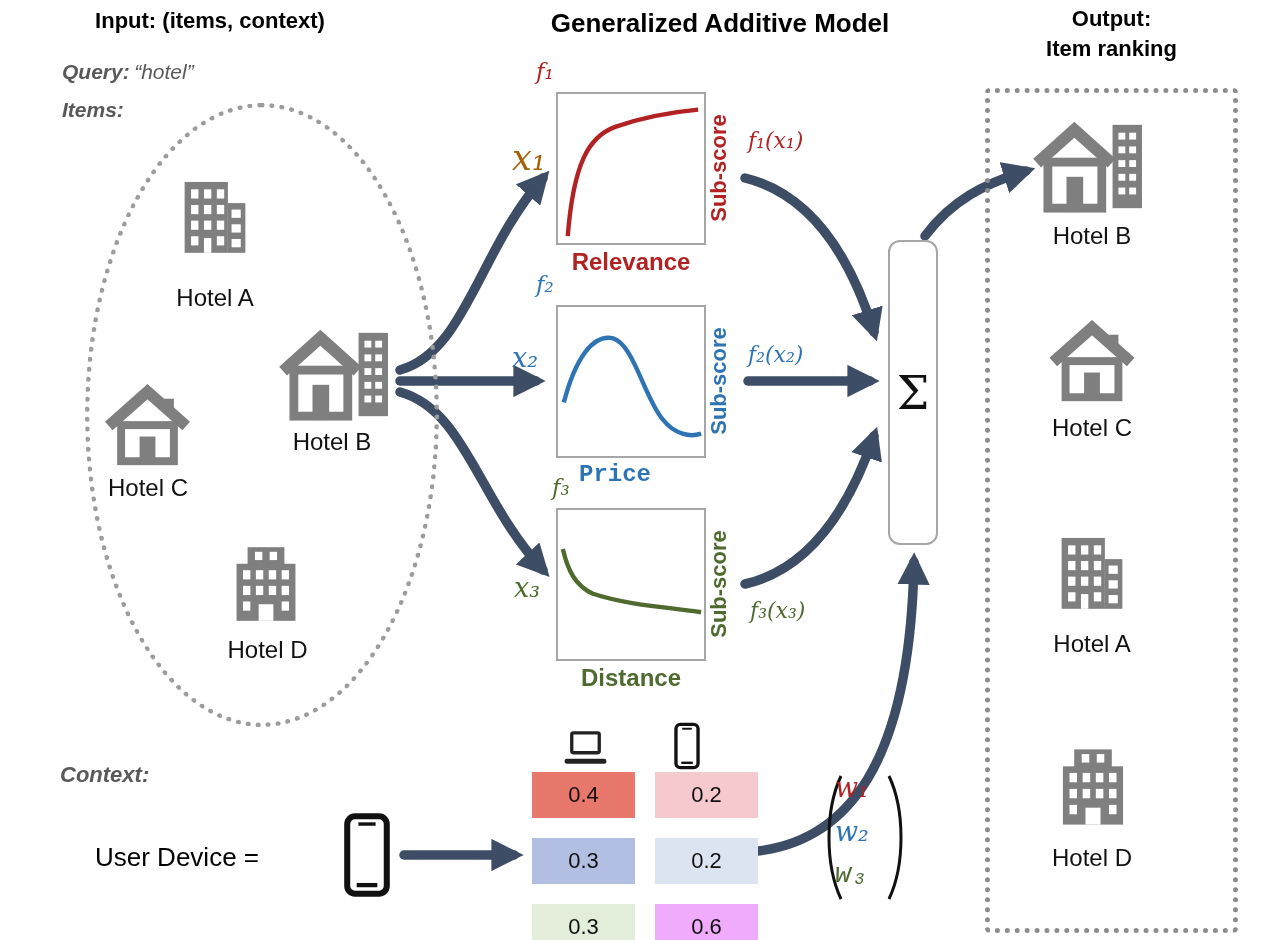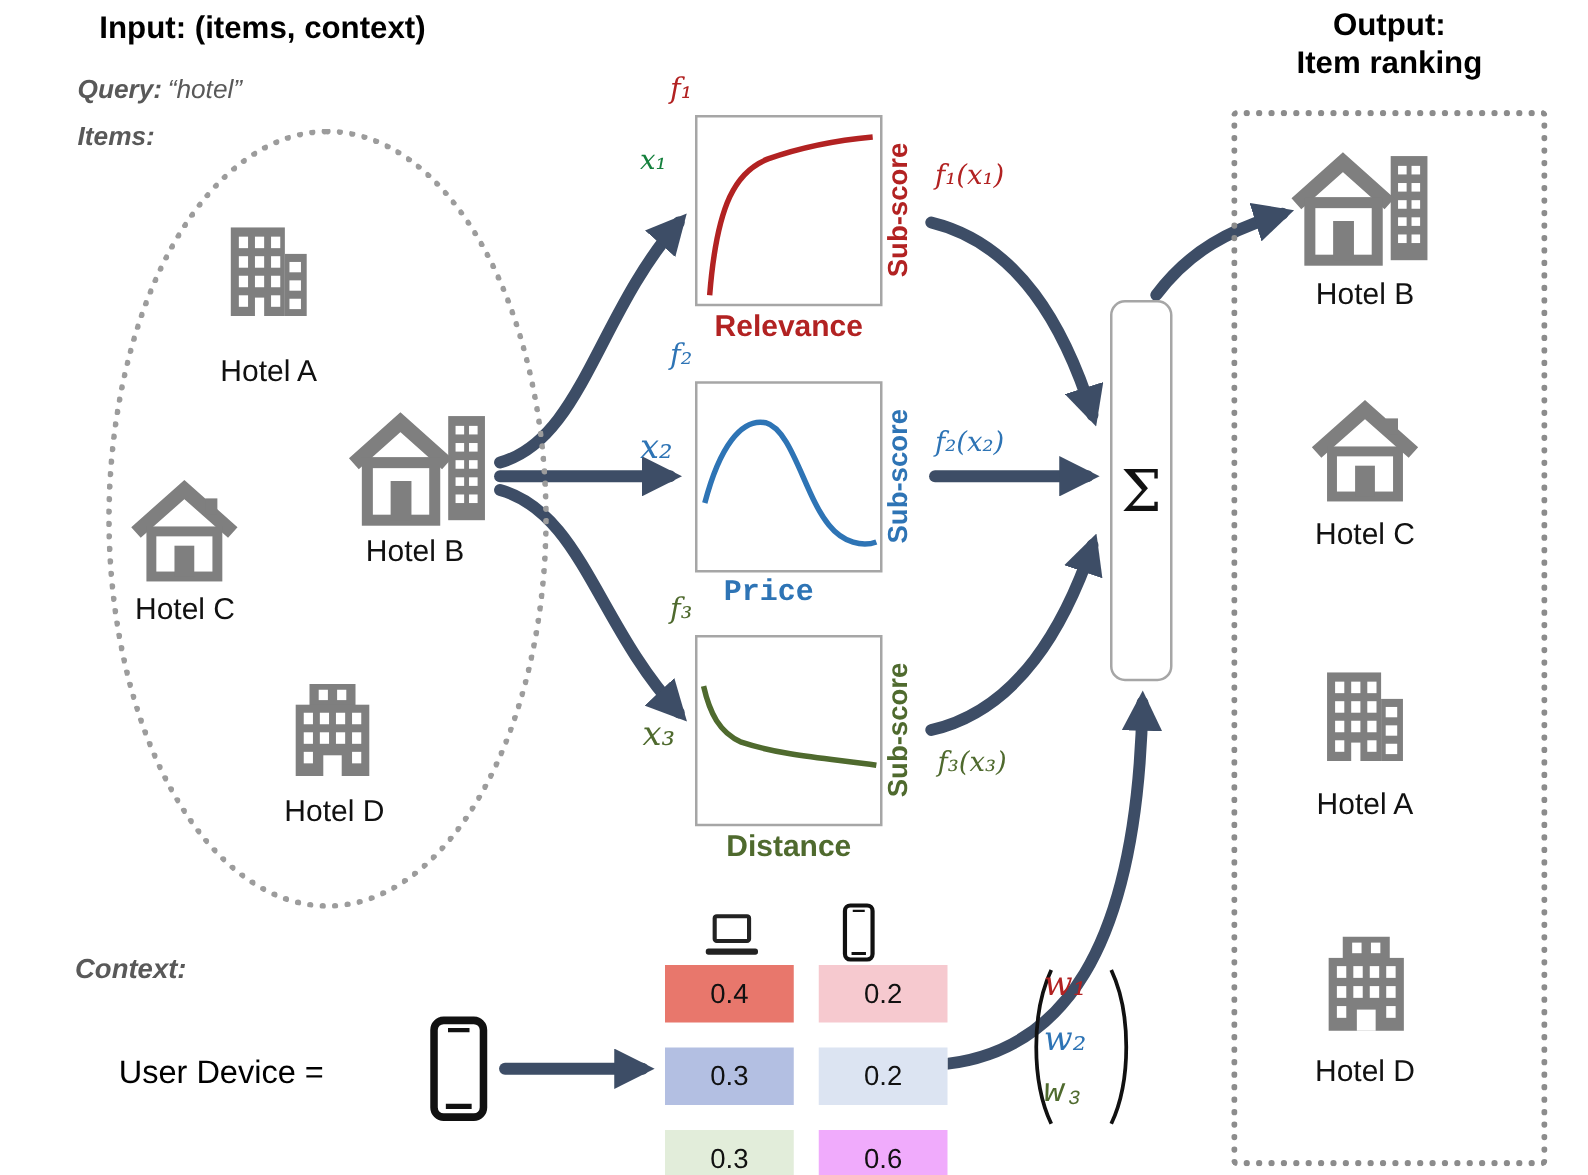--- a/index.html
+++ b/index.html
@@ -1,20 +1,20 @@
 <!DOCTYPE html>
 <html><head>
 <meta charset="utf-8">
 <style>
   *{margin:0;padding:0;box-sizing:border-box}
   body{background:#fff;font-family:"Liberation Sans",sans-serif}
   .canvas{position:relative;width:1270px;height:940px;background:#fff;overflow:hidden}
   .abs{position:absolute;z-index:2}
   .overlay{position:absolute;left:0;top:0;z-index:1;pointer-events:none}
-  .sec-title{font-weight:bold;font-size:25px;color:#000;text-align:center;white-space:nowrap}
+  .sec-title{font-weight:bold;font-size:22px;color:#000;text-align:center;white-space:nowrap}
   .meta{font-size:21px;font-style:italic;font-weight:bold;color:#595959}
   .meta-val{font-size:21px;font-style:italic;font-weight:normal;color:#595959}
   .hotel-label{font-size:24px;color:#111;text-align:center;white-space:nowrap}
   .math{font-family:"DejaVu Serif",serif;font-style:italic;white-space:nowrap}
   .ellipse{border:5px dotted #9C9C9C;border-radius:50%;background:transparent}
   .plot-box{border:2px solid #A6A6A6;background:#fff}
   .axis-x{font-size:24px;font-weight:600;text-align:center}
   .ylabel{font-size:22px;font-weight:600;transform:rotate(-90deg);text-align:center;white-space:nowrap;width:153px;height:26px;line-height:26px}
   .sigma-box{border:2.5px solid #A6A6A6;border-radius:12px;background:#fff;display:flex;align-items:center;justify-content:center}
   .sigma{font-family:"DejaVu Serif",serif;font-size:46px;color:#111}
@@ -156,44 +156,45 @@
       <use href="#sym-building-d"></use>
     </svg>
   <div class="abs hotel-label" style="left:205px;top:636px;width:125px">Hotel D</div>
 
   <div class="abs meta" style="left:60px;top:762px;font-size:22px">Context:</div>
   <div class="abs device-label" style="left:95px;top:842px">User Device =</div>
   <svg class="abs icon-black" style="left:338px;top:812px" width="58" height="86">
       <use href="#sym-phone"></use>
     </svg>
 
+  <div class="abs sec-title" style="left:520px;top:8px;width:400px;font-size:26px">Generalized Additive Model</div>
 
   <div class="abs math" style="left: 536px; top: 58px; font-size: 23px; color: rgb(178, 34, 34);">f₁</div>
   <div class="abs plot-box" style="left:556px;top:92px;width:150px;height:153px">
     <svg width="146" height="149" viewBox="0 0 150 153">
       <path d="M 10 146 C 16 70 32 44 58 34 C 92 22 122 18 144 16" fill="none" stroke-width="4.5" stroke="#B22222"></path>
     </svg>
   </div>
   <div class="abs ylabel" style="left: 642px; top: 155px; color: rgb(178, 34, 34);">Sub-score</div>
   <div class="abs axis-x" style="left: 556px; top: 248px; width: 150px; color: rgb(178, 34, 34);">Relevance</div>
-  <div class="abs math" style="left: 512px; top: 116px; font-size: 22px; color: #15803d;">x₁</div>
+  <div class="abs math" style="left: 512px; top: 138px; font-size: 35px; color: #a16207;">x₁</div>
   <div class="abs math" style="left: 748px; top: 128px; font-size: 22px; color: rgb(178, 34, 34);">f₁(x₁)</div>
 
   <div class="abs math" style="left: 536px; top: 271px; font-size: 23px; color: rgb(46, 116, 181);">f₂</div>
   <div class="abs plot-box" style="left:556px;top:305px;width:150px;height:153px">
     <svg width="146" height="149" viewBox="0 0 150 153">
       <path d="M 6 98 C 18 52 36 28 56 32 C 78 38 88 92 108 116 C 120 131 136 134 147 130" fill="none" stroke-width="4.5" stroke="#2E74B5"></path>
     </svg>
   </div>
   <div class="abs ylabel" style="left: 642px; top: 368px; color: rgb(46, 116, 181);">Sub-score</div>
   <div class="abs axis-x" style="left: 540px; top: 461px; width: 150px; color: rgb(46, 116, 181); font-family: Liberation Mono, monospace;">Price</div>
   <div class="abs math" style="left: 512px; top: 342px; font-size: 27px; color: rgb(46, 116, 181);">x₂</div>
   <div class="abs math" style="left: 748px; top: 342px; font-size: 22px; color: rgb(46, 116, 181);">f₂(x₂)</div>
 
-  <div class="abs math" style="left: 536px; top: 474px; font-size: 23px; color: rgb(79, 106, 46);">f₃</div>
+  <div class="abs math" style="left: 552px; top: 474px; font-size: 23px; color: rgb(79, 106, 46);">f₃</div>
   <div class="abs plot-box" style="left:556px;top:508px;width:150px;height:153px">
     <svg width="146" height="149" viewBox="0 0 150 153">
       <path d="M 5 40 C 10 62 18 78 36 86 C 72 98 116 100 147 105" fill="none" stroke-width="4.5" stroke="#4F6A2E"></path>
     </svg>
   </div>
   <div class="abs ylabel" style="left: 642px; top: 571px; color: rgb(79, 106, 46);">Sub-score</div>
   <div class="abs axis-x" style="left: 556px; top: 664px; width: 150px; color: rgb(79, 106, 46);">Distance</div>
   <div class="abs math" style="left: 514px; top: 572px; font-size: 27px; color: rgb(79, 106, 46);">x₃</div>
   <div class="abs math" style="left: 750px; top: 598px; font-size: 22px; color: rgb(79, 106, 46);">f₃(x₃)</div>
 

